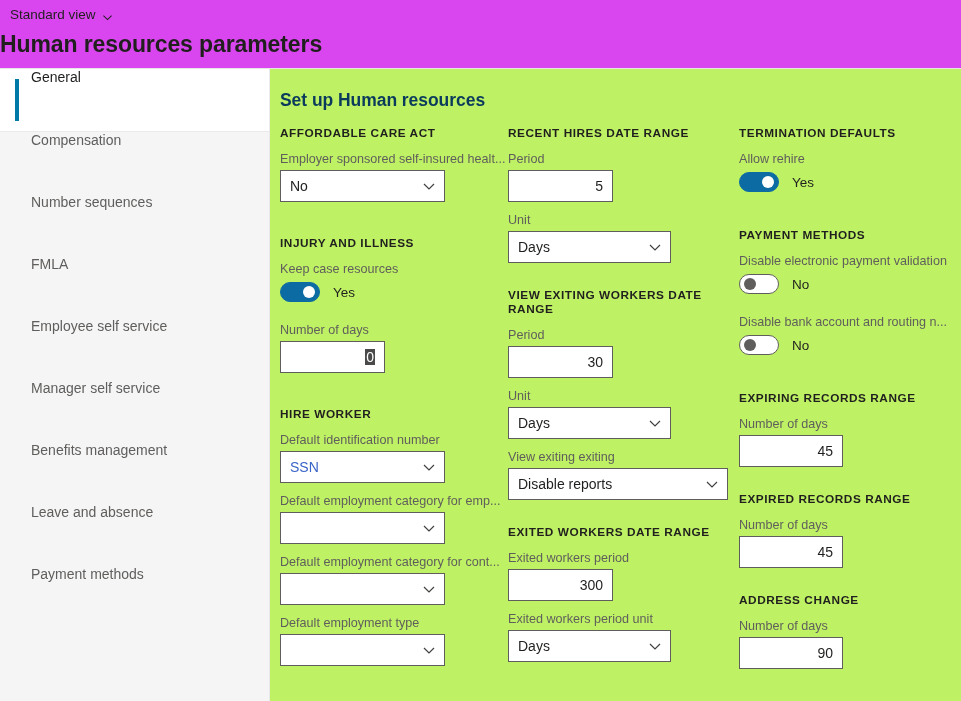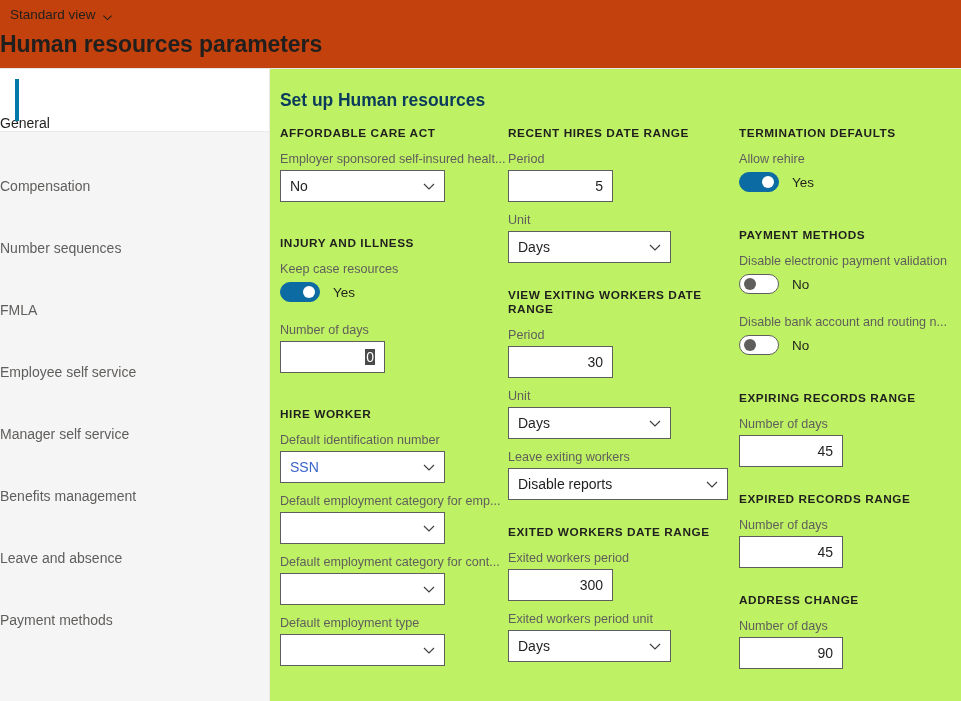--- a/index.html
+++ b/index.html
@@ -8,21 +8,21 @@
     width: 961px; height: 701px;
     background: #ffffff;
     font-family: "Liberation Sans", sans-serif;
     overflow: hidden;
   }
   #root { position: relative; width: 961px; height: 701px; background:#ffffff; }
 
   
   .header {
     position: absolute; left:0; top:0; width:961px; height:68px;
-    background:#c2410c;
+    background:#d946ef;
   }
   .view-selector {
     position: absolute; left:10px; top:6px;
     display:flex; align-items:center; gap:6px;
     font-size:13.5px; color:#201f1e; cursor:pointer;
     line-height:17px;
   }
   .view-selector .chev { display:inline-block; width:11px; height:11px; position:relative; top:1px; }
   .page-title {
     position:absolute; left:0; top:29px;
@@ -34,22 +34,22 @@
     background:#e6e6e6;
   }
 
   
   .sidebar {
     position:absolute; left:0; top:69px; width:270px; height:632px;
     background:#f5f5f5;
     border-right:1px solid #eaeaea;
   }
   .nav-item {
-    position:relative; height:62px; display:flex; align-items:flex-end;
-    font-size:14px; color:#605e5c; cursor:pointer;
+    position:relative; height:62px; display:flex; align-items:flex-start;
+    padding-left:31px; font-size:14px; color:#605e5c; cursor:pointer;
     background:transparent;
   }
   .nav-item.selected {
     background:#ffffff; color:#201f1e; font-weight:400;
   }
   .nav-item.selected .accent {
     position:absolute; left:15px; top:10px; width:4px; height:42px;
     background:#0078a8;
   }
   .nav-item .accent { display:none; }
@@ -320,21 +320,21 @@
             <span>Days</span>
             <span class="caret">
               <svg viewBox="0 0 16 16" width="16" height="16">
                   <path d="M3 6 L8 11 L13 6" fill="none" stroke="#201f1e" stroke-width="1.2"></path>
                 </svg>
             </span>
           </div>
         </div>
 
         <div class="field">
-          <div class="field-label">Leave exiting workers</div>
+          <div class="field-label">View exiting exiting</div>
           <div class="combo w220">
             <span>Disable reports</span>
             <span class="caret">
               <svg viewBox="0 0 16 16" width="16" height="16">
                   <path d="M3 6 L8 11 L13 6" fill="none" stroke="#201f1e" stroke-width="1.2"></path>
                 </svg>
             </span>
           </div>
         </div>
 

